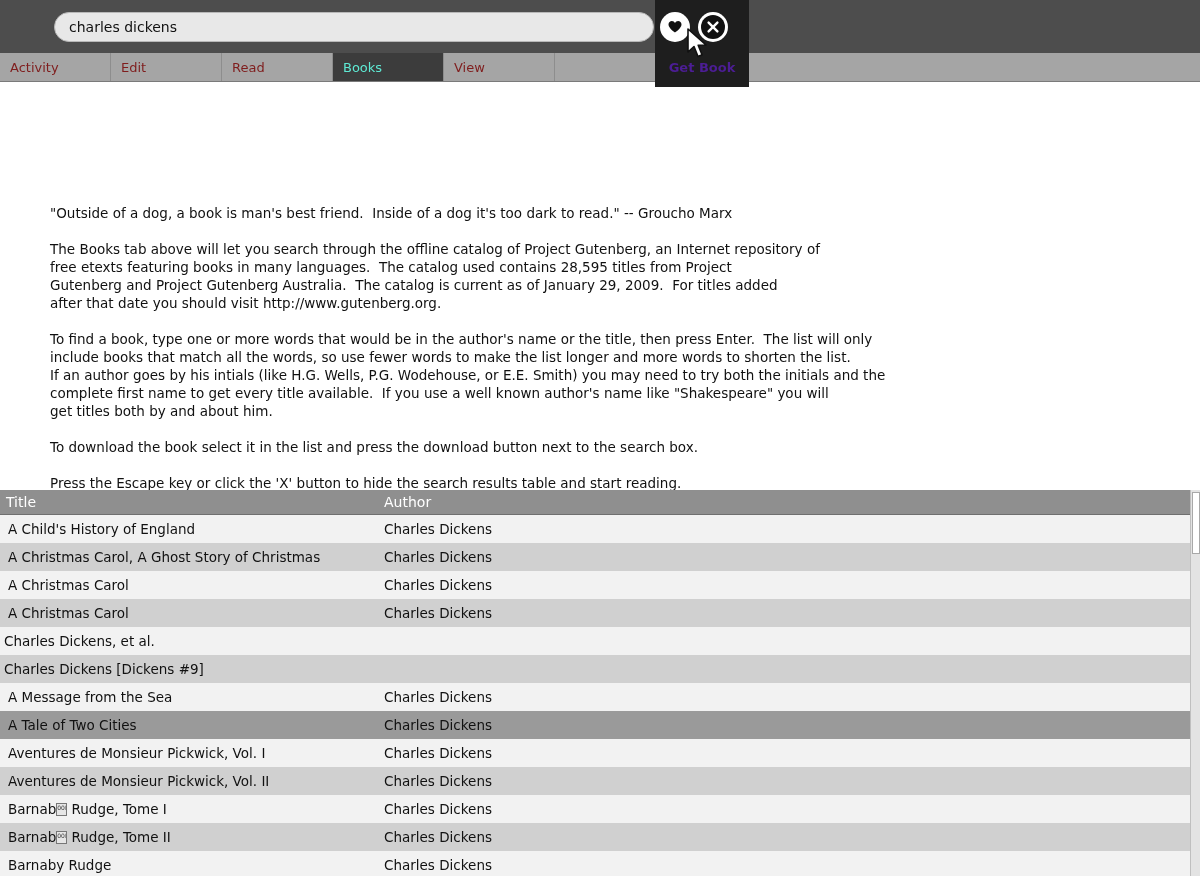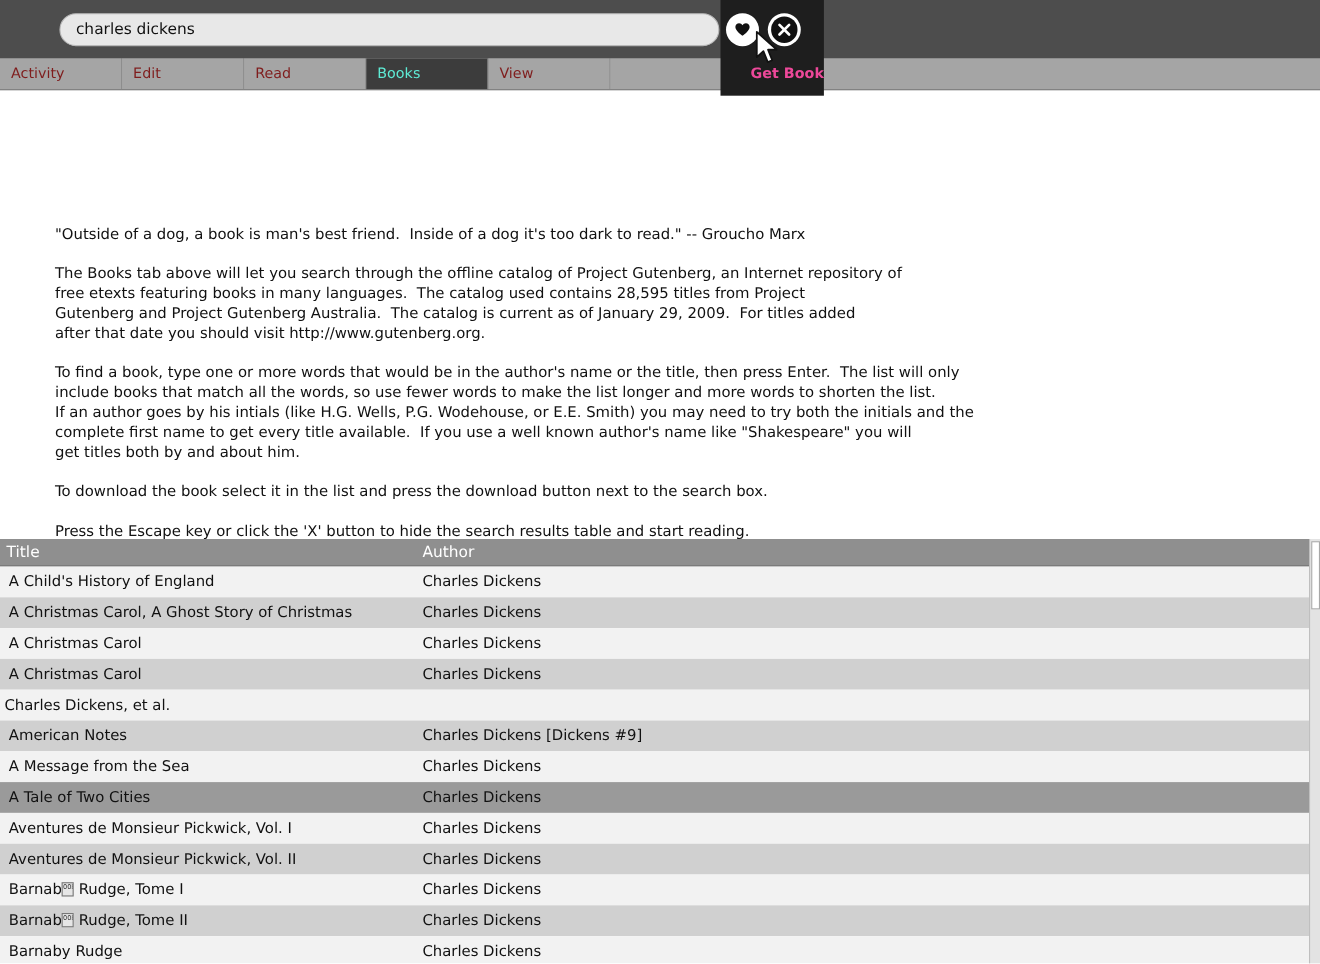--- a/index.html
+++ b/index.html
@@ -105,22 +105,22 @@
     width: 94px;
     height: 87px;
     background: #1e1e1e;
     z-index: 3;
   }
   .getbook-label {
     position: absolute;
     left: 655px;
     top: 60px;
     width: 94px;
-    text-align: right;
-    color: #ec4899;
+    text-align: center;
+    color: #4c1d95;
     font-size: 13px;
     font-weight: bold;
     z-index: 6;
   }
   .cursor {
     position: absolute;
     left: 686px;
     top: 28px;
     z-index: 7;
   }
@@ -297,21 +297,20 @@
         <div class="col-author">Charles Dickens</div>
       </div>
       <div class="row odd">
         <div class="col-title">A Christmas Carol</div>
         <div class="col-author">Charles Dickens</div>
       </div>
       <div class="row even">
         <div class="col-author">Charles Dickens, et al.</div>
       </div>
       <div class="row odd">
-        <div class="col-title">American Notes</div>
         <div class="col-author">Charles Dickens [Dickens #9]</div>
       </div>
       <div class="row even">
         <div class="col-title">A Message from the Sea</div>
         <div class="col-author">Charles Dickens</div>
       </div>
       <div class="row selected">
         <div class="col-title">A Tale of Two Cities</div>
         <div class="col-author">Charles Dickens</div>
       </div>

